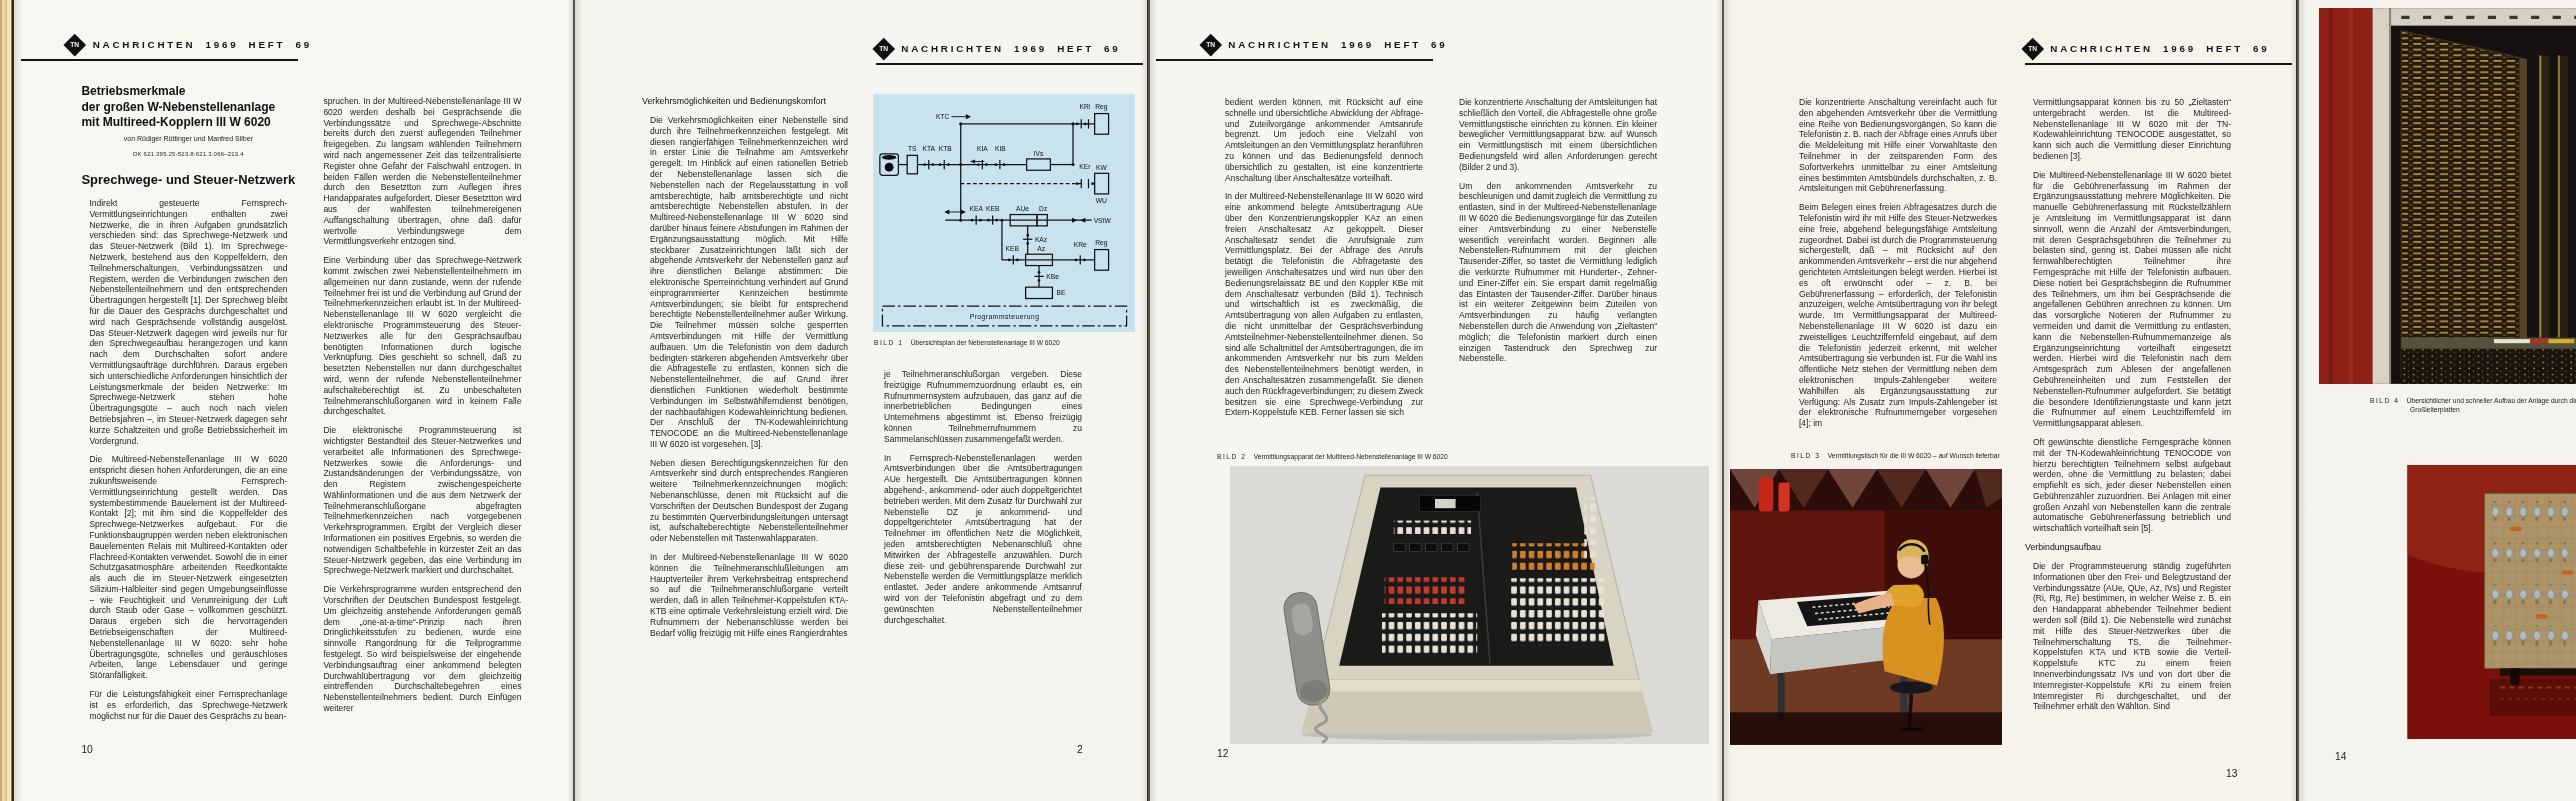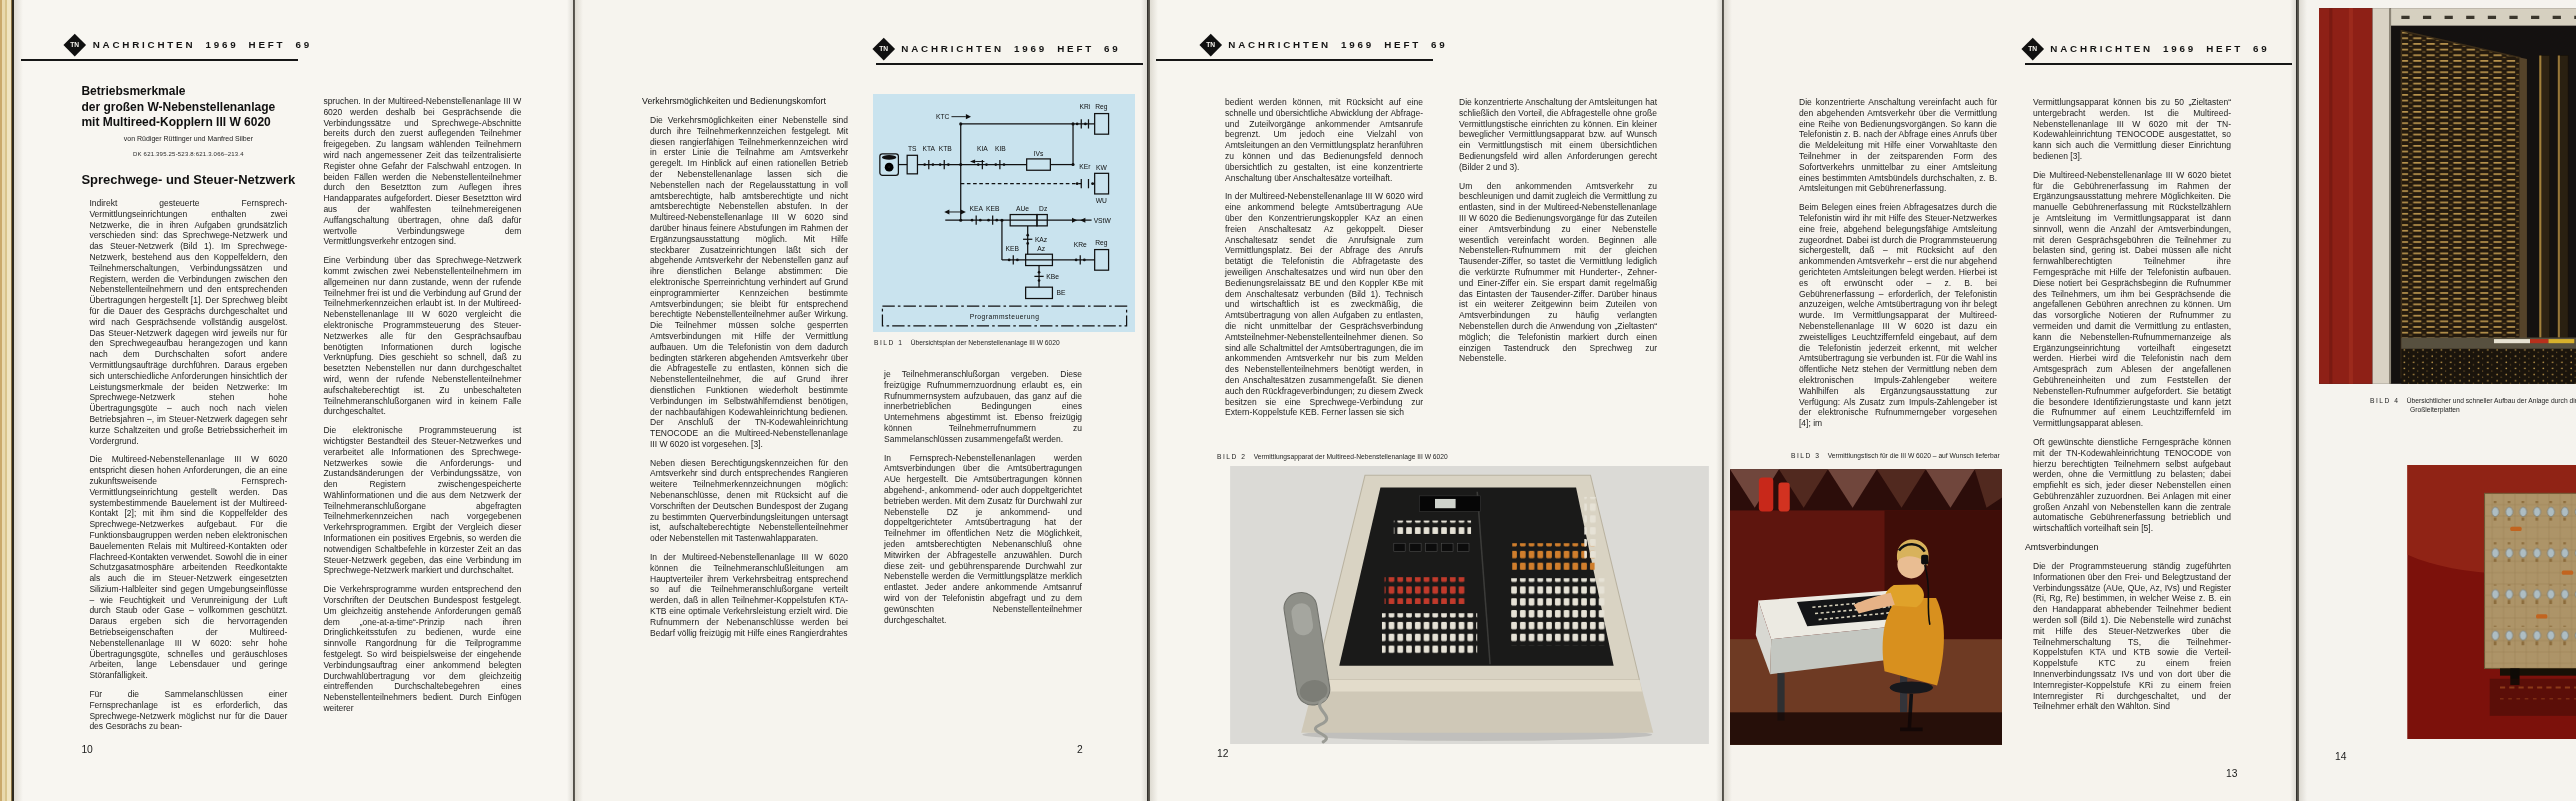--- a/index.html
+++ b/index.html
@@ -78,21 +78,21 @@
     <span>Betriebsmerkmale</span><br>
     <span>der großen W-Nebenstellenanlage</span><br>
     <span>mit Multireed-Kopplern III W 6020</span>
   </h1>
   <div class="byline">von Rüdiger Rüttinger und Manfred Silber</div>
   <div class="dk">DK 621.395.25-523.8:621.3.066–213.4</div>
   <h2 class="sec" style="left:67px;top:172px;">Sprechwege- und Steuer-Netzwerk</h2>
   <div class="col" style="left:67px;top:190px;height:539px;">
     <p>Indirekt gesteuerte Fernsprech-Vermittlungseinrichtungen enthalten zwei Netzwerke, die in ihren Aufgaben grundsätzlich verschieden sind: das Sprechwege-Netzwerk und das Steuer-Netzwerk (Bild 1). Im Sprechwege-Netzwerk, bestehend aus den Koppelfeldern, den Teilnehmerschaltungen, Verbindungssätzen und Registern, werden die Verbindungen zwischen den Nebenstellenteilnehmern und den entsprechenden Übertragungen hergestellt [1]. Der Sprechweg bleibt für die Dauer des Gesprächs durchgeschaltet und wird nach Gesprächsende vollständig ausgelöst. Das Steuer-Netzwerk dagegen wird jeweils nur für den Sprechwegeaufbau herangezogen und kann nach dem Durchschalten sofort andere Vermittlungsaufträge durchführen. Daraus ergeben sich unterschiedliche Anforderungen hinsichtlich der Leistungsmerkmale der beiden Netzwerke: Im Sprechwege-Netzwerk stehen hohe Übertragungsgüte – auch noch nach vielen Betriebsjahren –, im Steuer-Netzwerk dagegen sehr kurze Schaltzeiten und große Betriebssicherheit im Vordergrund.</p>
     <p>Die Multireed-Nebenstellenanlage III W 6020 entspricht diesen hohen Anforderungen, die an eine zukunftsweisende Fernsprech-Vermittlungseinrichtung gestellt werden. Das systembestimmende Bauelement ist der Multireed-Kontakt [2]; mit ihm sind die Koppelfelder des Sprechwege-Netzwerkes aufgebaut. Für die Funktionsbaugruppen werden neben elektronischen Bauelementen Relais mit Multireed-Kontakten oder Flachreed-Kontakten verwendet. Sowohl die in einer Schutzgasatmosphäre arbeitenden Reedkontakte als auch die im Steuer-Netzwerk eingesetzten Silizium-Halbleiter sind gegen Umgebungseinflüsse – wie Feuchtigkeit und Verunreinigung der Luft durch Staub oder Gase – vollkommen geschützt. Daraus ergeben sich die hervorragenden Betriebseigenschaften der Multireed-Nebenstellenanlage III W 6020: sehr hohe Übertragungsgüte, schnelles und geräuschloses Arbeiten, lange Lebensdauer und geringe Störanfälligkeit.</p>
-    <p>Für die Sammelanschlüssen einer Fernsprechanlage ist es erforderlich, das Sprechwege-Netzwerk möglichst nur für die Dauer des Gesprächs zu bean-</p>
+    <p>Für die Leistungsfähigkeit einer Fernsprechanlage ist es erforderlich, das Sprechwege-Netzwerk möglichst nur für die Dauer des Gesprächs zu bean-</p>
   </div>
   <div class="col" style="left:301px;top:88px;height:641px;">
     <p>spruchen. In der Multireed-Nebenstellenanlage III W 6020 werden deshalb bei Gesprächsende die Verbindungssätze und Sprechwege-Abschnitte bereits durch den zuerst auflegenden Teilnehmer freigegeben. Zu langsam wählenden Teilnehmern wird nach angemessener Zeit das teilzentralisierte Register ohne Gefahr der Falschwahl entzogen. In beiden Fällen werden die Nebenstellenteilnehmer durch den Besetztton zum Auflegen ihres Handapparates aufgefordert. Dieser Besetztton wird aus der wahlfesten teilnehmereigenen Auffangschaltung übertragen, ohne daß dafür wertvolle Verbindungswege dem Vermittlungsverkehr entzogen sind.</p>
     <p>Eine Verbindung über das Sprechwege-Netzwerk kommt zwischen zwei Nebenstellenteilnehmern im allgemeinen nur dann zustande, wenn der rufende Teilnehmer frei ist und die Verbindung auf Grund der Teilnehmerkennzeichen erlaubt ist. In der Multireed-Nebenstellenanlage III W 6020 vergleicht die elektronische Programmsteuerung des Steuer-Netzwerkes alle für den Gesprächsaufbau benötigten Informationen durch logische Verknüpfung. Dies geschieht so schnell, daß zu besetzten Nebenstellen nur dann durchgeschaltet wird, wenn der rufende Nebenstellenteilnehmer aufschalteberechtigt ist. Zu unbeschalteten Teilnehmeranschlußorganen wird in keinem Falle durchgeschaltet.</p>
     <p>Die elektronische Programmsteuerung ist wichtigster Bestandteil des Steuer-Netzwerkes und verarbeitet alle Informationen des Sprechwege-Netzwerkes sowie die Anforderungs- und Zustandsänderungen der Verbindungssätze, von den Registern zwischengespeicherte Wählinformationen und die aus dem Netzwerk der Teilnehmeranschlußorgane abgefragten Teilnehmerkennzeichen nach vorgegebenen Verkehrsprogrammen. Ergibt der Vergleich dieser Informationen ein positives Ergebnis, so werden die notwendigen Schaltbefehle in kürzester Zeit an das Steuer-Netzwerk gegeben, das eine Verbindung im Sprechwege-Netzwerk markiert und durchschaltet.</p>
     <p>Die Verkehrsprogramme wurden entsprechend den Vorschriften der Deutschen Bundespost festgelegt. Um gleichzeitig anstehende Anforderungen gemäß dem „one-at-a-time“-Prinzip nach ihren Dringlichkeitsstufen zu bedienen, wurde eine sinnvolle Rangordnung für die Teilprogramme festgelegt. So wird beispielsweise der eingehende Verbindungsauftrag einer ankommend belegten Durchwahlübertragung vor dem gleichzeitig eintreffenden Durchschaltebegehren eines Nebenstellenteilnehmers bedient. Durch Einfügen weiterer</p>
   </div>
   <div class="pagenum" style="left:67px;top:744px;">10</div>
 </section>
 
@@ -400,21 +400,21 @@
         <ellipse cx="352" cy="424" rx="42" ry="12" fill="#17181c"></ellipse>
         <path d="M352,436 L348,505 M330,505 L374,505" stroke="#101114" stroke-width="7" fill="none"></path>
       </g>
       <rect y="472" width="528" height="63" fill="rgba(20,5,3,.8)"></rect>
     </svg>
   </div>
   <div class="col" style="left:301px;top:89px;height:664px;">
     <p>Vermittlungsapparat können bis zu 50 „Zieltasten“ untergebracht werden. Ist die Multireed-Nebenstellenanlage III W 6020 mit der TN-Kodewahleinrichtung TENOCODE ausgestattet, so kann sich auch die Vermittlung dieser Einrichtung bedienen [3].</p>
     <p>Die Multireed-Nebenstellenanlage III W 6020 bietet für die Gebührenerfassung im Rahmen der Ergänzungsausstattung mehrere Möglichkeiten. Die manuelle Gebührenerfassung mit Rückstellzählern je Amtsleitung im Vermittlungsapparat ist dann sinnvoll, wenn die Anzahl der Amtsverbindungen, mit deren Gesprächsgebühren die Teilnehmer zu belasten sind, gering ist. Dabei müssen alle nicht fernwahlberechtigten Teilnehmer ihre Ferngespräche mit Hilfe der Telefonistin aufbauen. Diese notiert bei Gesprächsbeginn die Rufnummer des Teilnehmers, um ihm bei Gesprächsende die angefallenen Gebühren anrechnen zu können. Um das vorsorgliche Notieren der Rufnummer zu vermeiden und damit die Vermittlung zu entlasten, kann die Nebenstellen-Rufnummernanzeige als Ergänzungseinrichtung vorteilhaft eingesetzt werden. Hierbei wird die Telefonistin nach dem Amtsgespräch zum Ablesen der angefallenen Gebühreneinheiten und zum Feststellen der Nebenstellen-Rufnummer aufgefordert. Sie betätigt die besondere Identifizierungstaste und kann jetzt die Rufnummer auf einem Leuchtziffernfeld im Vermittlungsapparat ablesen.</p>
     <p>Oft gewünschte dienstliche Ferngespräche können mit der TN-Kodewahleinrichtung TENOCODE von hierzu berechtigten Teilnehmern selbst aufgebaut werden, ohne die Vermittlung zu belasten; dabei empfiehlt es sich, jeder dieser Nebenstellen einen Gebührenzähler zuzuordnen. Bei Anlagen mit einer großen Anzahl von Nebenstellen kann die zentrale automatische Gebührenerfassung betrieblich und wirtschaftlich vorteilhaft sein [5].</p>
-    <h3 class="sec-inline">Amtsverbindungen</h3>
+    <h3 class="sec-inline">Verbindungsaufbau</h3>
     <p>Die der Programmsteuerung ständig zugeführten Informationen über den Frei- und Belegtzustand der Verbindungssätze (AUe, QUe, Az, IVs) und Register (Ri, Rg, Re) bestimmen, in welcher Weise z. B. ein den Handapparat abhebender Teilnehmer bedient werden soll (Bild 1). Die Nebenstelle wird zunächst mit Hilfe des Steuer-Netzwerkes über die Teilnehmerschaltung TS, die Teilnehmer-Koppelstufen KTA und KTB sowie die Verteil-Koppelstufe KTC zu einem freien Innenverbindungssatz IVs und von dort über die Internregister-Koppelstufe KRi zu einem freien Internregister Ri durchgeschaltet, und der Teilnehmer erhält den Wählton. Sind</p>
   </div>
   <div class="pagenum" style="left:502px;top:768px;">13</div>
 </section>
 
 <div class="page-sep" style="left:2297px;"></div>
 
 <section class="page" id="pg14">
   <div class="photo" style="left:19.6px;top:7.7px;width:351px;height:376px;">
     <svg viewBox="0 0 682 730">

